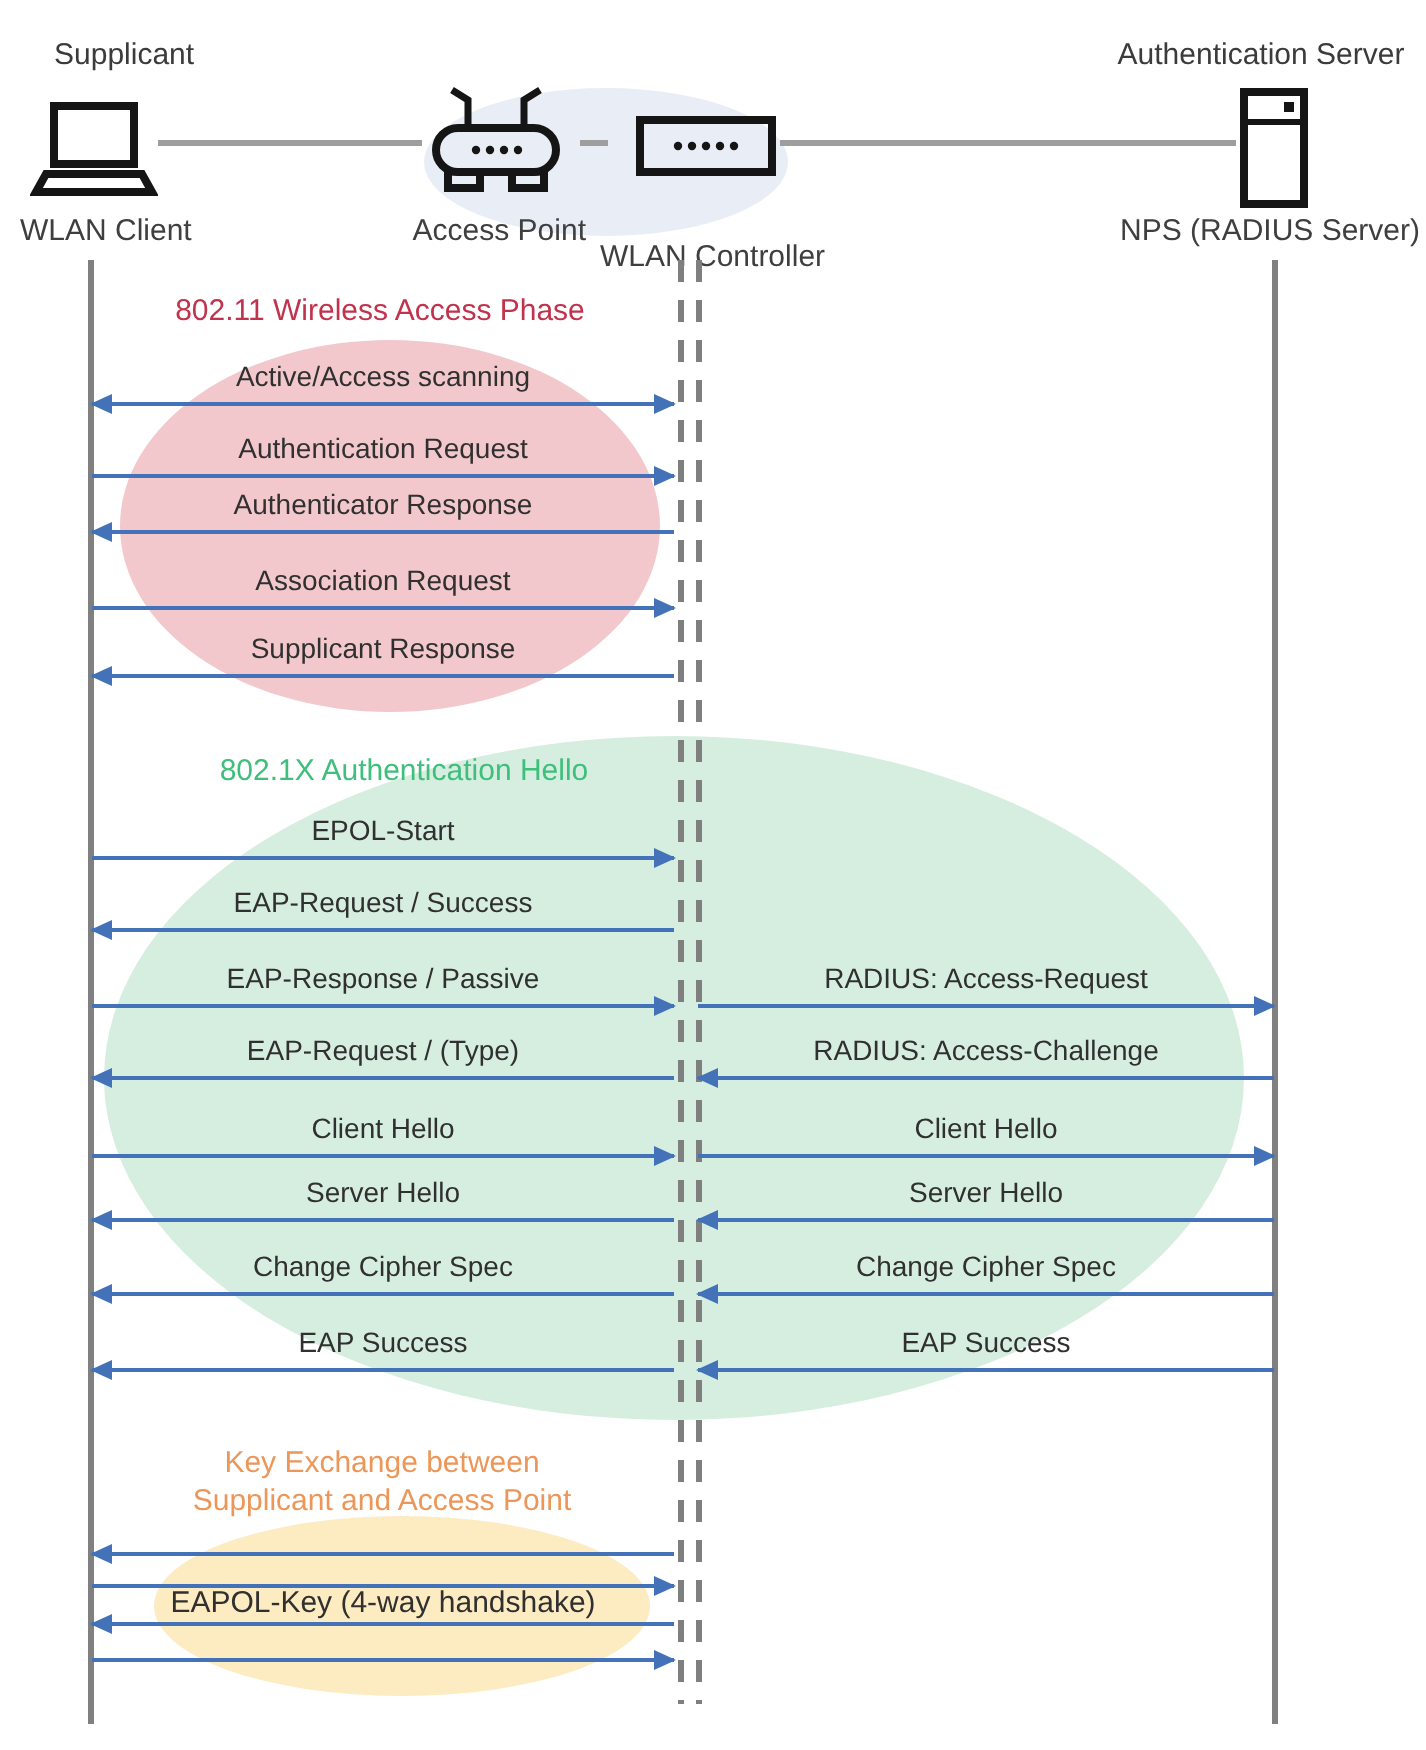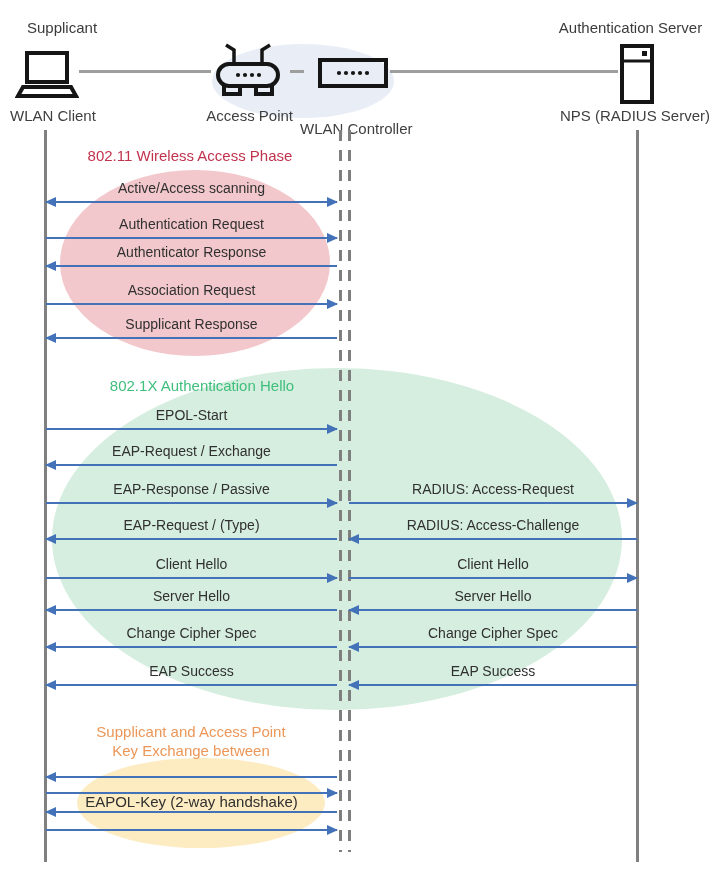--- a/index.html
+++ b/index.html
@@ -123,22 +123,22 @@
   <div class="ellipse" style="left:77px;top:758px;width:248px;height:90px;background:var(--yellowfill);"></div>
 
   <div class="lifeline" style="left:44px;top:130px;height:732px;"></div>
   <div class="dash-line" style="left:339px;top:130px;height:722px;"></div>
   <div class="dash-line" style="left:348px;top:130px;height:722px;"></div>
   <div class="lifeline" style="left:636px;top:130px;height:732px;"></div>
 
   <div class="phase-title red" style="left:60px;top:147px;width:260px;">802.11 Wireless Access Phase</div>
   <div class="phase-title green" style="left:72px;top:377px;width:260px;">802.1X Authentication Hello</div>
   <div class="phase-title orange" style="left:60px;top:722px;width:262px;">
+    <div>Key Exchange between</div>
     <div>Supplicant and Access Point</div>
-    <div>Key Exchange between</div>
   </div>
 
   <div class="msg seg-left dir-both" style="top:202px">
     <div class="msg-label">Active/Access scanning</div>
     <div class="msg-line"></div>
   </div>
   <div class="msg seg-left dir-right" style="top:238px">
     <div class="msg-label">Authentication Request</div>
     <div class="msg-line"></div>
   </div>
@@ -153,21 +153,21 @@
   <div class="msg seg-left dir-left" style="top:338px">
     <div class="msg-label">Supplicant Response</div>
     <div class="msg-line"></div>
   </div>
 
   <div class="msg seg-left dir-right" style="top:429px">
     <div class="msg-label">EPOL-Start</div>
     <div class="msg-line"></div>
   </div>
   <div class="msg seg-left dir-left" style="top:465px">
-    <div class="msg-label">EAP-Request / Exchange</div>
+    <div class="msg-label">EAP-Request / Success</div>
     <div class="msg-line"></div>
   </div>
   <div class="msg seg-left dir-right" style="top:503px">
     <div class="msg-label">EAP-Response / Passive</div>
     <div class="msg-line"></div>
   </div>
   <div class="msg seg-right dir-right" style="top:503px">
     <div class="msg-label">RADIUS: Access-Request</div>
     <div class="msg-line"></div>
   </div>
@@ -212,20 +212,20 @@
     <div class="msg-line"></div>
   </div>
 
   <div class="msg seg-left dir-left" style="top:777px">
     <div class="msg-line"></div>
   </div>
   <div class="msg seg-left dir-right" style="top:793px">
     <div class="msg-line"></div>
   </div>
   <div class="msg seg-left dir-left" style="top:812px">
-    <div class="msg-label big" style="top:-19px;">EAPOL-Key (2-way handshake)</div>
+    <div class="msg-label big" style="top:-19px;">EAPOL-Key (4-way handshake)</div>
     <div class="msg-line"></div>
   </div>
   <div class="msg seg-left dir-right" style="top:830px">
     <div class="msg-line"></div>
   </div>
 
 </div>
 
 </body></html>

